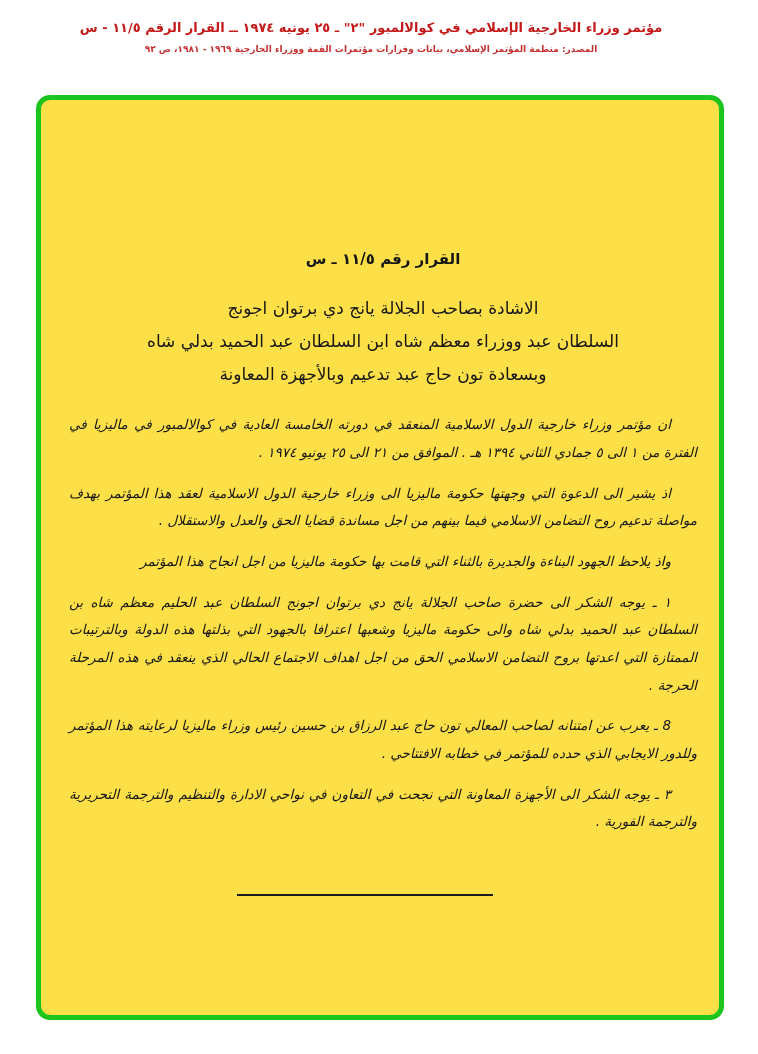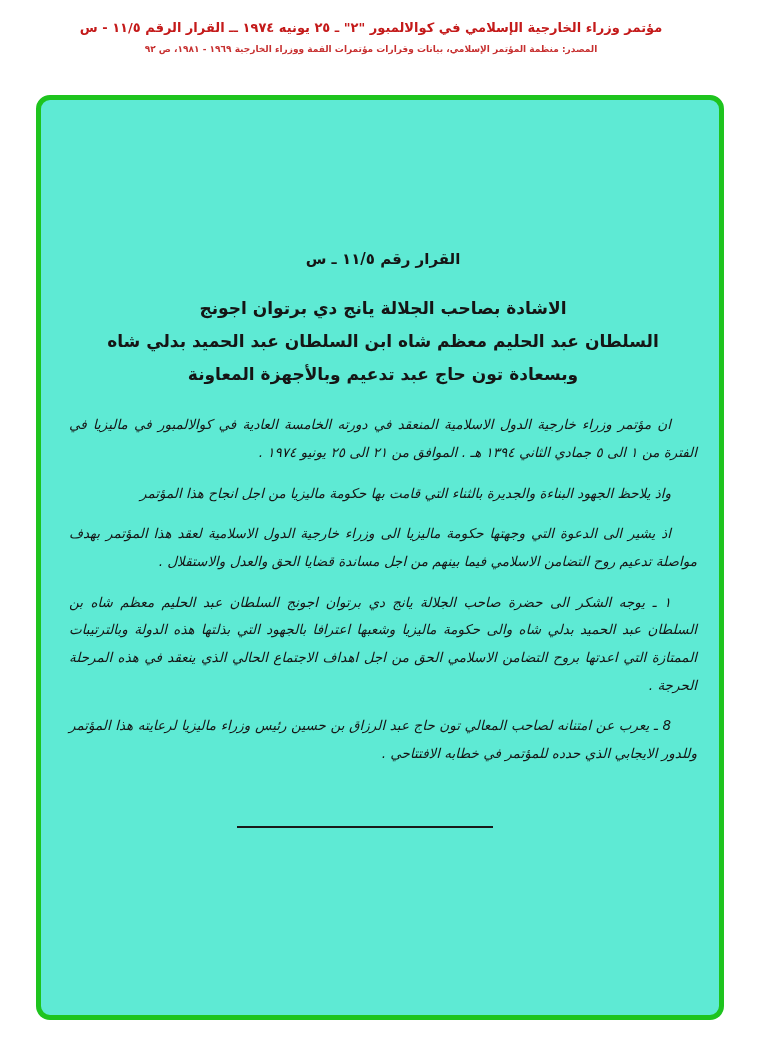--- a/index.html
+++ b/index.html
@@ -39,39 +39,39 @@
 
   
   .doc-frame {
     position: absolute;
     top: 95px;
     left: 36px;
     width: 678px;
     height: 915px;
     border: 5px solid #1ec41e;
     border-radius: 14px;
-    background: #5eead4;
+    background: #fde047;
     box-sizing: content-box;
   }
 
   
   .doc-content {
     direction: rtl;
     padding: 150px 22px 0 28px;
     color: #151515;
   }
   .res-number {
     text-align: center;
     font-weight: bold;
     font-size: 15px;
     margin: 0 0 24px 0;
   }
   .title-block {
     text-align: center;
-    font-weight: bold;
+    font-weight: normal;
     font-size: 17px;
     line-height: 1.95;
     margin: 0;
   }
   .title-line { display: block; }
 
   .paragraphs { margin-top: 20px; }
   .para {
     font-size: 13.5px;
     line-height: 2.05;
@@ -98,28 +98,29 @@
   <div class="line2">المصدر: منظمة المؤتمر الإسلامي، بيانات وقرارات مؤتمرات القمة ووزراء الخارجية ١٩٦٩ - ١٩٨١، ص ٩٢</div>
 </div>
 
 <div class="doc-frame">
   <div class="doc-content">
 
     <div class="res-number">القرار رقم ١١/٥ ـ س</div>
 
     <div class="title-block">
       <span class="title-line">الاشادة بصاحب الجلالة يانج دي برتوان اجونج</span>
-      <span class="title-line">السلطان عبد الحليم معظم شاه ابن السلطان عبد الحميد بدلي شاه</span>
+      <span class="title-line">السلطان عبد ووزراء معظم شاه ابن السلطان عبد الحميد بدلي شاه</span>
       <span class="title-line">وبسعادة تون حاج عبد تدعيم وبالأجهزة المعاونة</span>
     </div>
 
     <div class="paragraphs">
       <p class="para">ان مؤتمر وزراء خارجية الدول الاسلامية المنعقد في دورته الخامسة العادية في كوالالمبور في ماليزيا في الفترة من ١ الى ٥ جمادي الثاني ١٣٩٤ هـ .  الموافق من ٢١ الى ٢٥ يونيو ١٩٧٤ .</p>
+      <p class="para">اذ يشير الى الدعوة التي وجهتها حكومة ماليزيا الى وزراء خارجية الدول الاسلامية لعقد هذا المؤتمر بهدف مواصلة تدعيم روح التضامن الاسلامي فيما بينهم من اجل مساندة قضايا الحق والعدل والاستقلال .</p>
       <p class="para">واذ يلاحظ الجهود البناءة والجديرة بالثناء التي قامت بها حكومة ماليزيا من اجل انجاح هذا المؤتمر</p>
-      <p class="para">اذ يشير الى الدعوة التي وجهتها حكومة ماليزيا الى وزراء خارجية الدول الاسلامية لعقد هذا المؤتمر بهدف مواصلة تدعيم روح التضامن الاسلامي فيما بينهم من اجل مساندة قضايا الحق والعدل والاستقلال .</p>
       <p class="para">١ ـ يوجه الشكر الى حضرة صاحب الجلالة يانج دي برتوان اجونج السلطان عبد الحليم معظم شاه بن السلطان عبد الحميد بدلي شاه والى حكومة ماليزيا وشعبها اعترافا بالجهود التي بذلتها هذه الدولة وبالترتيبات الممتازة التي اعدتها بروح التضامن الاسلامي الحق من اجل اهداف الاجتماع الحالي الذي ينعقد في هذه المرحلة الحرجة .</p>
       <p class="para">8 ـ يعرب عن امتنانه لصاحب المعالي تون حاج عبد الرزاق بن حسين رئيس وزراء ماليزيا لرعايته هذا المؤتمر وللدور الايجابي الذي حدده للمؤتمر في خطابه الافتتاحي .</p>
+      <p class="para">٣ ـ يوجه الشكر الى الأجهزة المعاونة التي نجحت في التعاون في نواحي الادارة والتنظيم والترجمة التحريرية والترجمة الفورية .</p>
     </div>
 
     <div class="separator"></div>
 
   </div>
 </div>
 
 </body></html>

